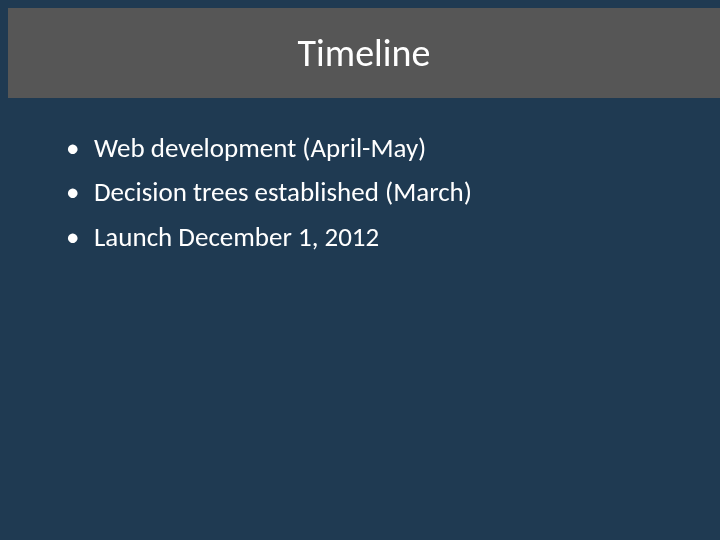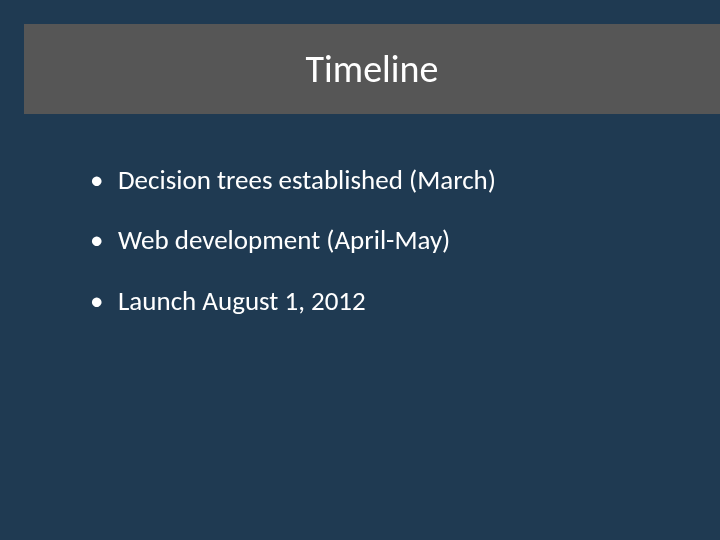--- a/index.html
+++ b/index.html
@@ -1,17 +1,17 @@
 <!DOCTYPE html>
 <html><head>
   <meta charset="utf-8">
   <style>
     * {
       margin: 0;
-      padding: 12px;
+      padding: 4px;
       box-sizing: border-box;
     }
     body {
       width: 720px;
       height: 540px;
       background-color: #1f3a52;
       font-family: Calibri, "Segoe UI", Arial, sans-serif;
       overflow: hidden;
     }
     .title-bar {
@@ -49,17 +49,17 @@
   </style>
 </head>
 <body>
 
 <div class="title-bar">
   <h1 class="title">Timeline</h1>
 </div>
 
 <div class="content">
   <ul class="bullet-list">
+    <li class="bullet-item">Web development (April-May)</li>
     <li class="bullet-item">Decision trees established (March)</li>
-    <li class="bullet-item">Web development (April-May)</li>
-    <li class="bullet-item">Launch August 1, 2012</li>
+    <li class="bullet-item">Launch December 1, 2012</li>
   </ul>
 </div>
 
 </body></html>

